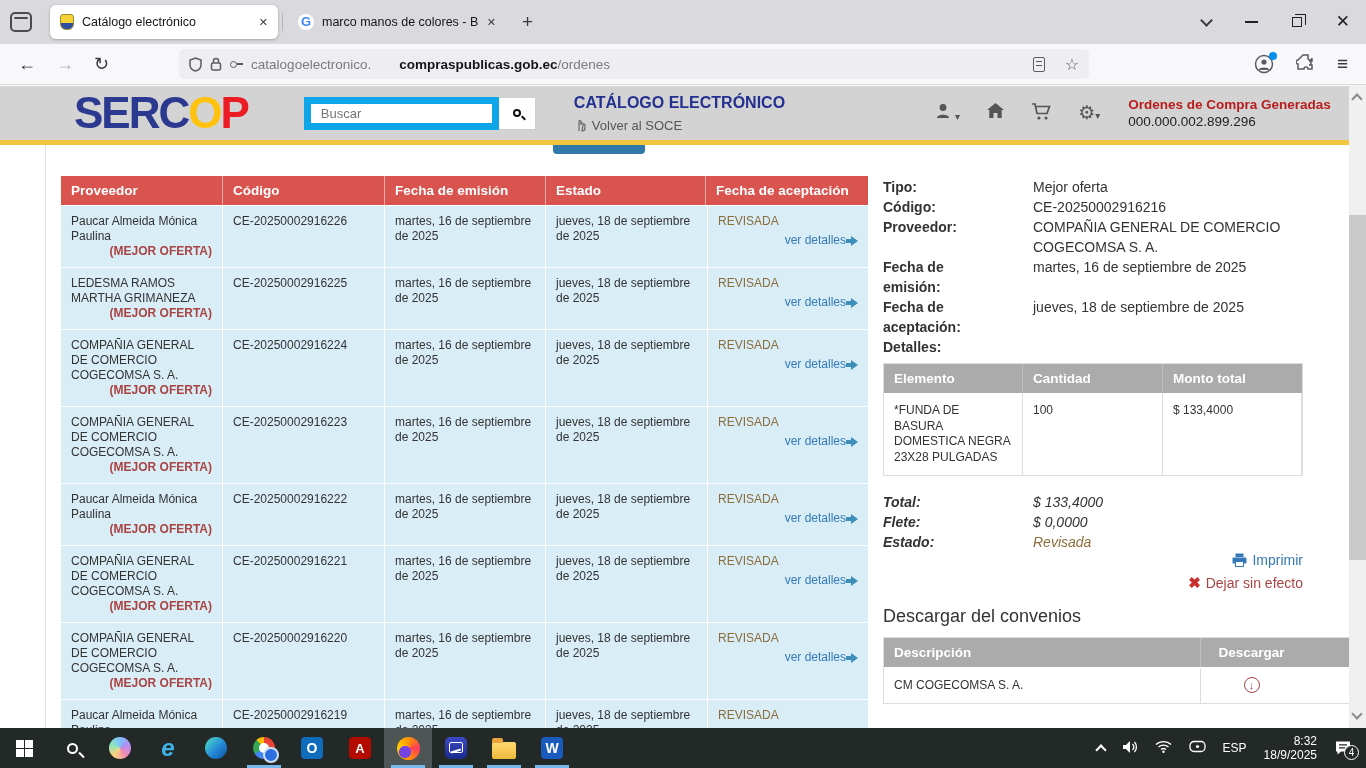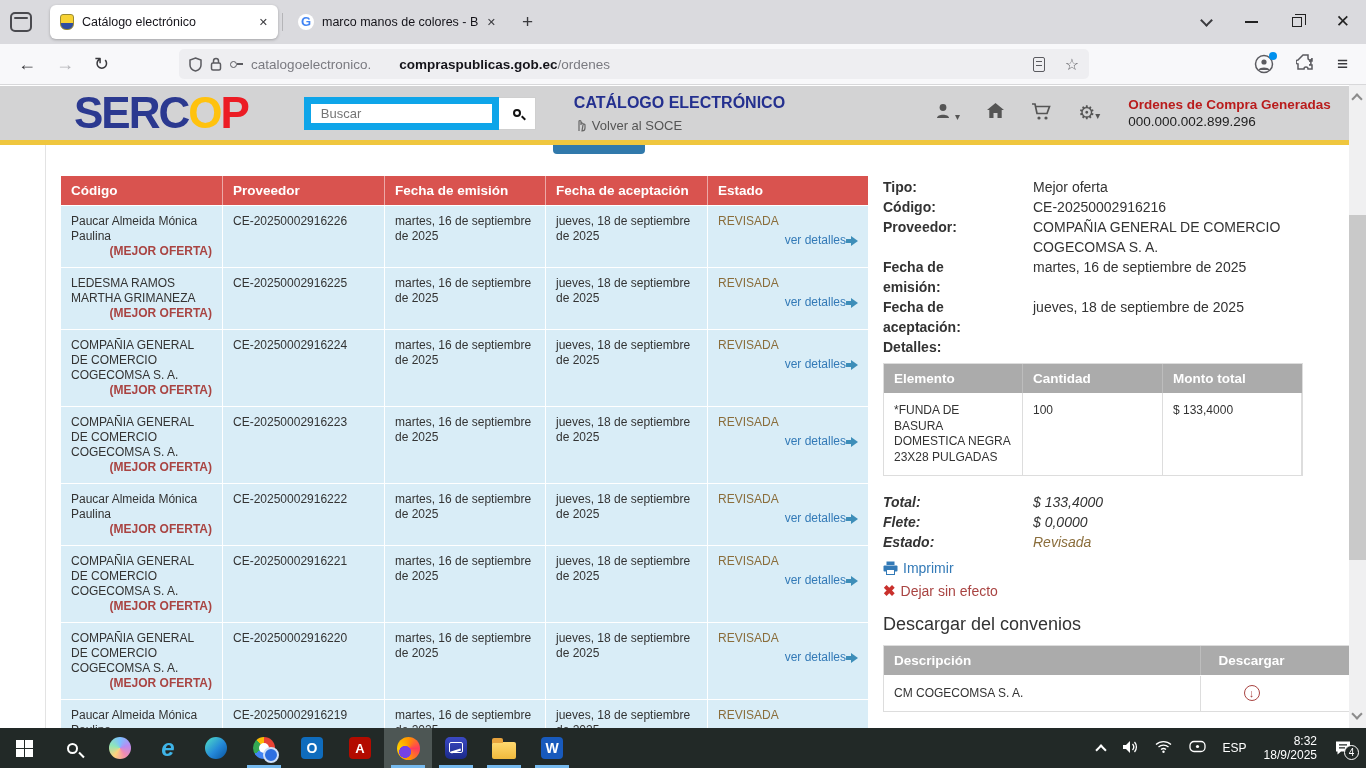--- a/index.html
+++ b/index.html
@@ -93,21 +93,21 @@
   .gthead { display:flex; background:#ababab; color:#fff; font-weight:bold; font-size:13.5px; }
   .gthead .th { padding:7px 10px; border-right:1px solid #bdbdbd; }
   .gthead .th:last-child { border-right:none; }
   .g1 { width:139px; } .g2 { width:140px; } .g3 { width:139px; }
   .items-row { display:flex; background:#fff; font-size:12px; }
   .items-row .td { border-right:1px solid #ddd; padding:10px; line-height:1.3; }
   .totals { margin-top:16px;font-style:italic; }
   .totrow { display:flex; line-height:20px; }
   .totrow .fl { width:150px; font-weight:bold; }
   .totrow .olive { color:#8a6d3b; }
-  .detail-links { text-align:left; margin-top:8px; }
+  .detail-links { text-align:right; margin-top:0; }
   .lnk-print { color:#337ab7; text-decoration:none; font-size:14px; display:inline-flex; align-items:center; gap:5px; }
   .lnk-void { color:#a94442; text-decoration:none; font-size:14px; display:inline-flex; align-items:center; gap:5px; margin-top:4px; }
   .xmark { color:#c9302c; font-weight:bold; font-size:15px; }
   .docs-title { font-size:18px; color:#333; margin-top:14px; font-weight:normal; }
   .docs-table { width:508px; border:1px solid #ddd; margin-top:10px; }
   .d1 { width:317px; } .d2 { width:101px; text-align:center; }
   .docs-row { display:flex; background:#fff; font-size:12px; align-items:center; }
   .docs-row .td { border-right:1px solid #ddd; padding:10px; }
   .docs-row .td:last-child { border-right:none; text-align:center; }
   .dl-ico { display:inline-flex; width:16px; height:16px; border:1.5px solid #a94442; border-radius:50%; align-items:center; justify-content:center; color:#a94442; font-size:11px; font-weight:bold; }
@@ -262,25 +262,25 @@
     <div class="l2">000.000.002.899.296</div>
   </div>
 </div>
 <div class="ybar"></div>
 
 <div class="content-divider"></div>
 <div class="bluebtn-partial"></div>
 
 <div class="orders-table">
   <div class="thead">
+    <div class="th c1">Proveedor</div>
     <div class="th c2">Código</div>
-    <div class="th c1">Proveedor</div>
     <div class="th c3">Fecha de emisión</div>
+    <div class="th c5">Estado</div>
     <div class="th c4">Fecha de aceptación</div>
-    <div class="th c5">Estado</div>
   </div>
   <div id="orders-body">
       <div class="trow">
         <div class="td c1">Paucar Almeida Mónica Paulina <span class="mejor">(MEJOR OFERTA)</span></div>
         <div class="td c2">CE-20250002916226</div>
         <div class="td c3">martes, 16 de septiembre de 2025</div>
         <div class="td c4">jueves, 18 de septiembre de 2025</div>
         <div class="td c5 status-cell">
           <span class="status">REVISADA</span>
           <a class="vd" href="#">ver detalles<span class="vd-arrow"></span></a>

